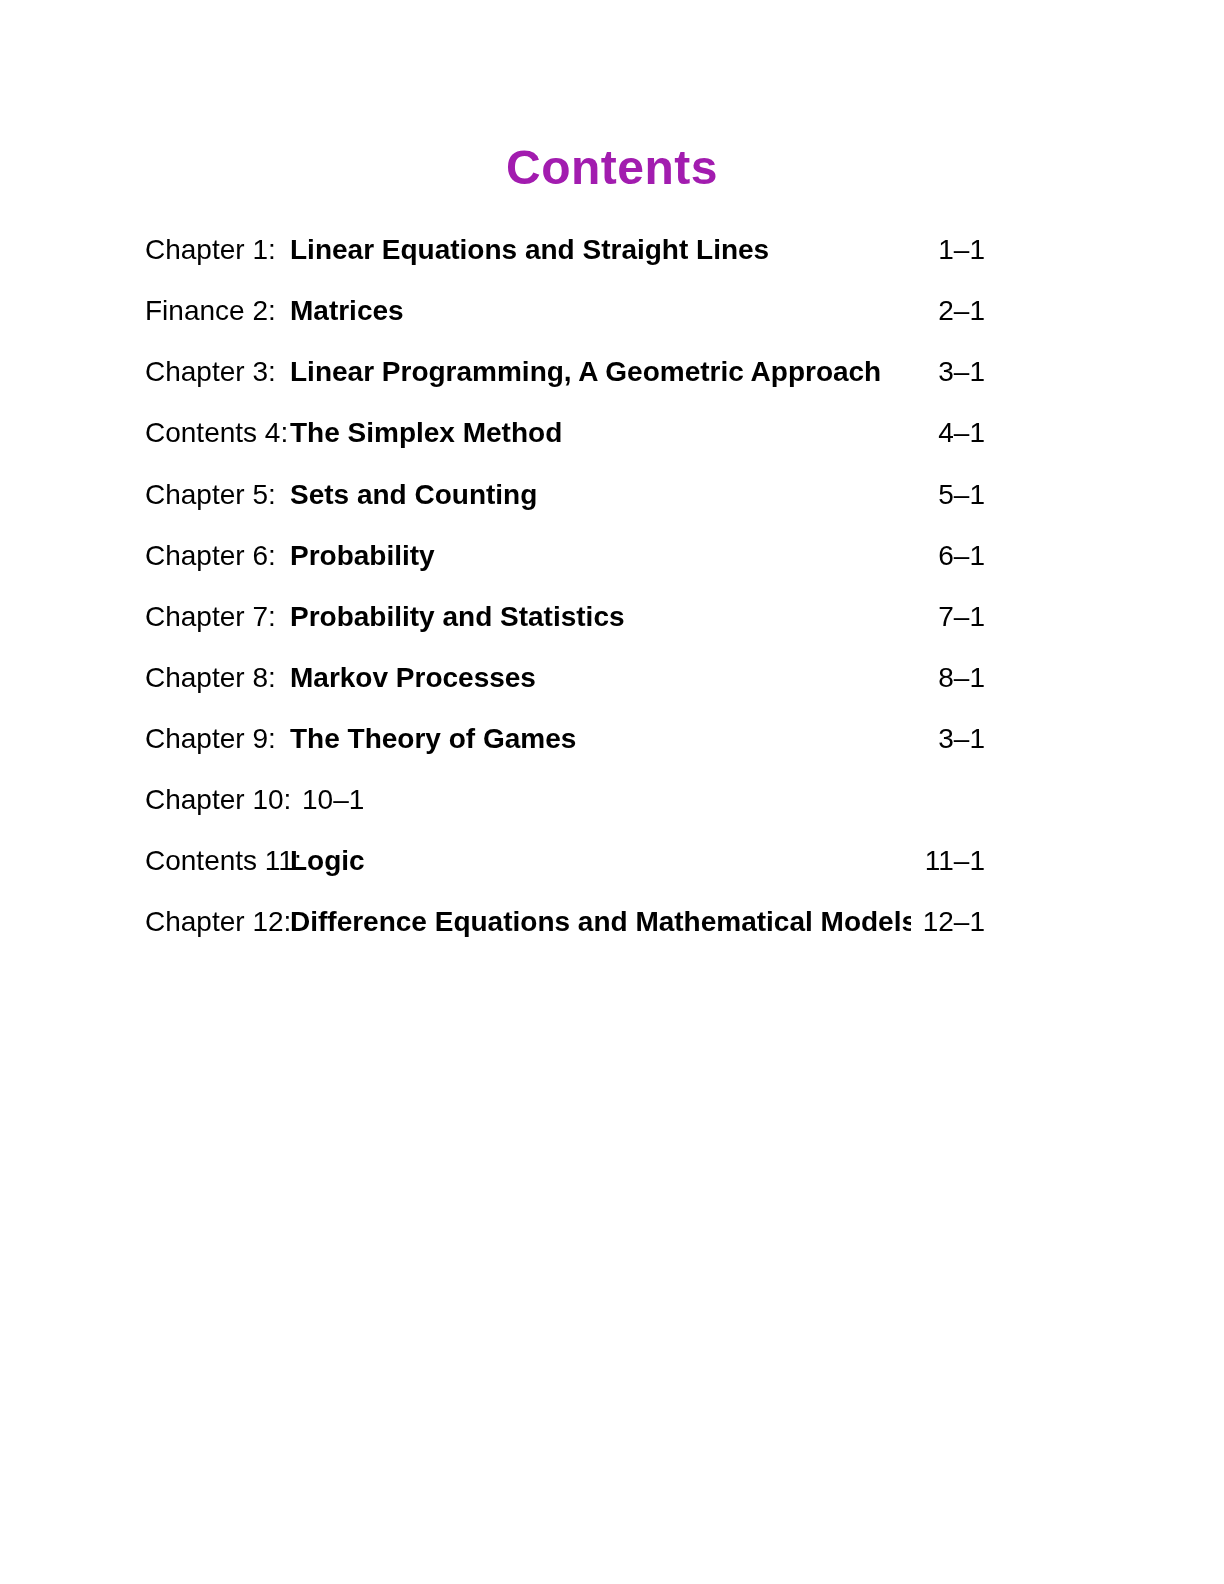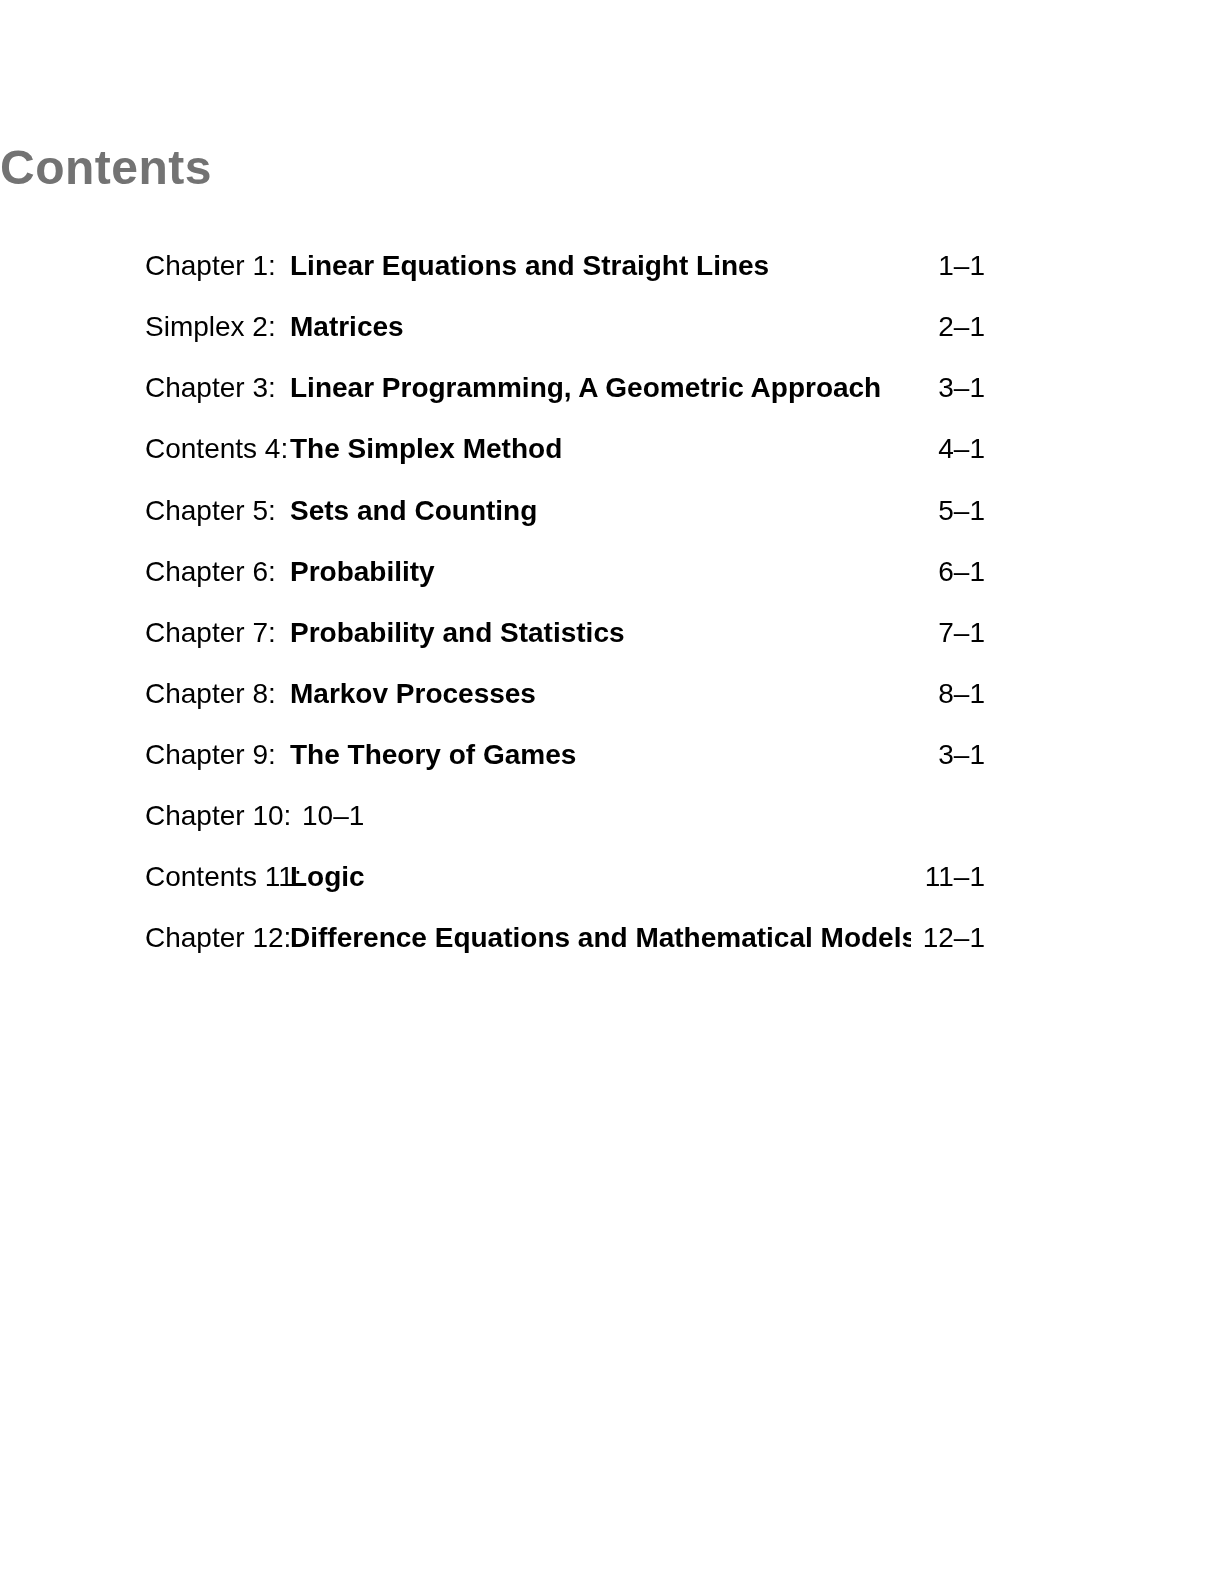--- a/index.html
+++ b/index.html
@@ -12,29 +12,29 @@
     overflow: hidden;
   }
   .page {
     position: relative;
     width: 1224px;
     height: 1584px;
     background: #ffffff;
   }
   .doc-title {
     margin-top: 140px;
-    text-align: left;
+    text-align: center;
     font-size: 48px;
     font-weight: 700;
     letter-spacing: 0.5px;
     line-height: 1.15;
-    color: #737373;
+    color: #a21caf;
   }
   .toc {
-    margin: 54px 0 0 145px;
+    margin: 38px 0 0 145px;
     width: 840px;
   }
   .toc-row {
     display: flex;
     align-items: baseline;
     font-size: 28px;
     line-height: 1.2;
     margin-bottom: 27.5px;
     white-space: nowrap;
   }
@@ -62,21 +62,21 @@
 
   <div class="toc">
 
       <div class="toc-row">
         <span class="toc-label">Chapter 1:</span>
         <span class="toc-chapter-title">Linear Equations and Straight Lines</span>
         <span class="toc-page">1–1</span>
       </div>
 
       <div class="toc-row">
-        <span class="toc-label">Simplex 2:</span>
+        <span class="toc-label">Finance 2:</span>
         <span class="toc-chapter-title">Matrices</span>
         <span class="toc-page">2–1</span>
       </div>
 
       <div class="toc-row">
         <span class="toc-label">Chapter 3:</span>
         <span class="toc-chapter-title">Linear Programming, A Geometric Approach</span>
         <span class="toc-page">3–1</span>
       </div>
 

